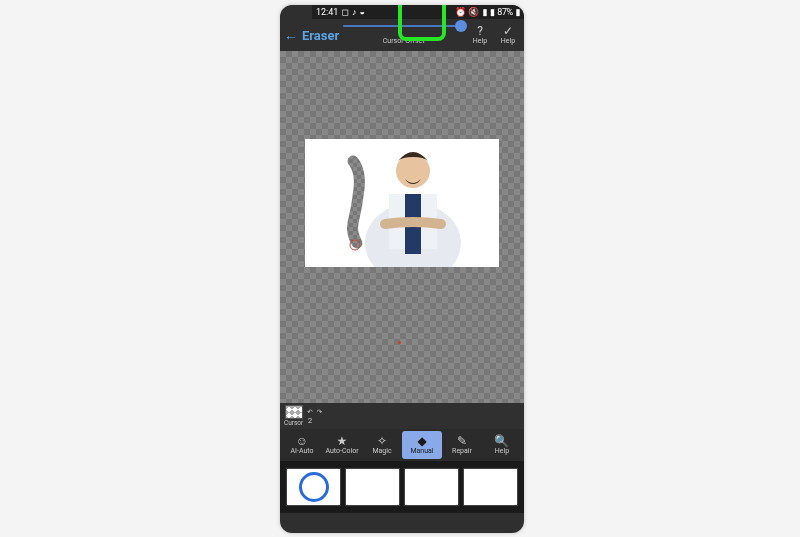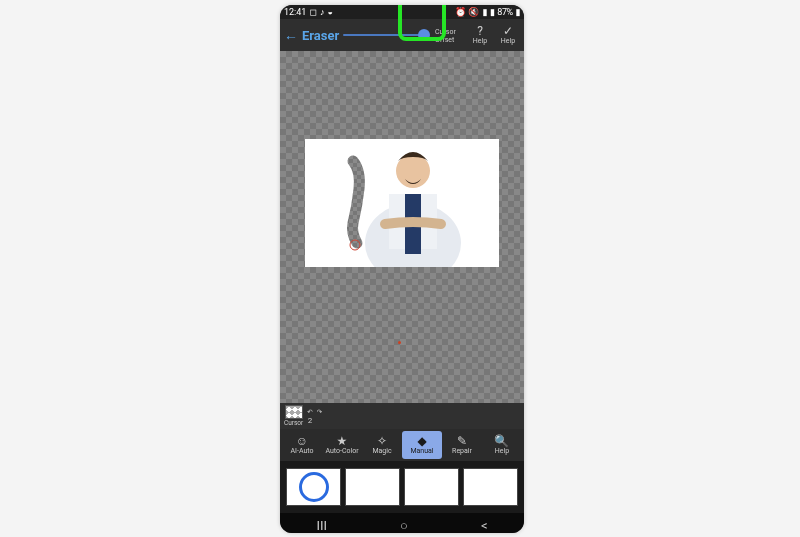--- a/index.html
+++ b/index.html
@@ -28,39 +28,40 @@
   
   .status-bar {
     height: 14px;
     display: flex;
     align-items: center;
     justify-content: space-between;
     padding: 0 4px;
     font-size: 9px;
     color: #fff;
     background: #1f1f1f;
+    margin-left: 32px;
   }
   .status-left, .status-right { display: flex; align-items: center; gap: 3px; }
   .status-right { letter-spacing: -.5px; }
 
   
   .top-bar {
     height: 32px;
     display: flex;
     align-items: center;
     background: #2f2f2f;
     padding: 0 4px;
     gap: 4px;
   }
   .back-arrow { color: #5aa5e8; font-size: 14px; }
   .tool-name { color: #5aa5e8; font-size: 13px; font-weight: bold; }
   .offset-wrap {
     flex: 1;
     display: flex;
-    flex-direction: row;
+    flex-direction: column;
     align-items: center;
     justify-content: center;
     gap: 8px;
   }
   .offset-track {
     width: 100%;
     height: 2px;
     background: #4a78c0;
     border-radius: 2px;
     position: relative;
@@ -365,18 +366,13 @@
 
   <div class="thumbs">
     <div class="thumb">
         <div class="ring"></div>
       </div>
     <div class="thumb"></div>
     <div class="thumb"></div>
     <div class="thumb"></div>
   </div>
 
-  <div class="nav-bar">
-    <span>III</span>
-    <span>○</span>
-    <span>&lt;</span>
-  </div>
 </div>
 
 </body></html>

